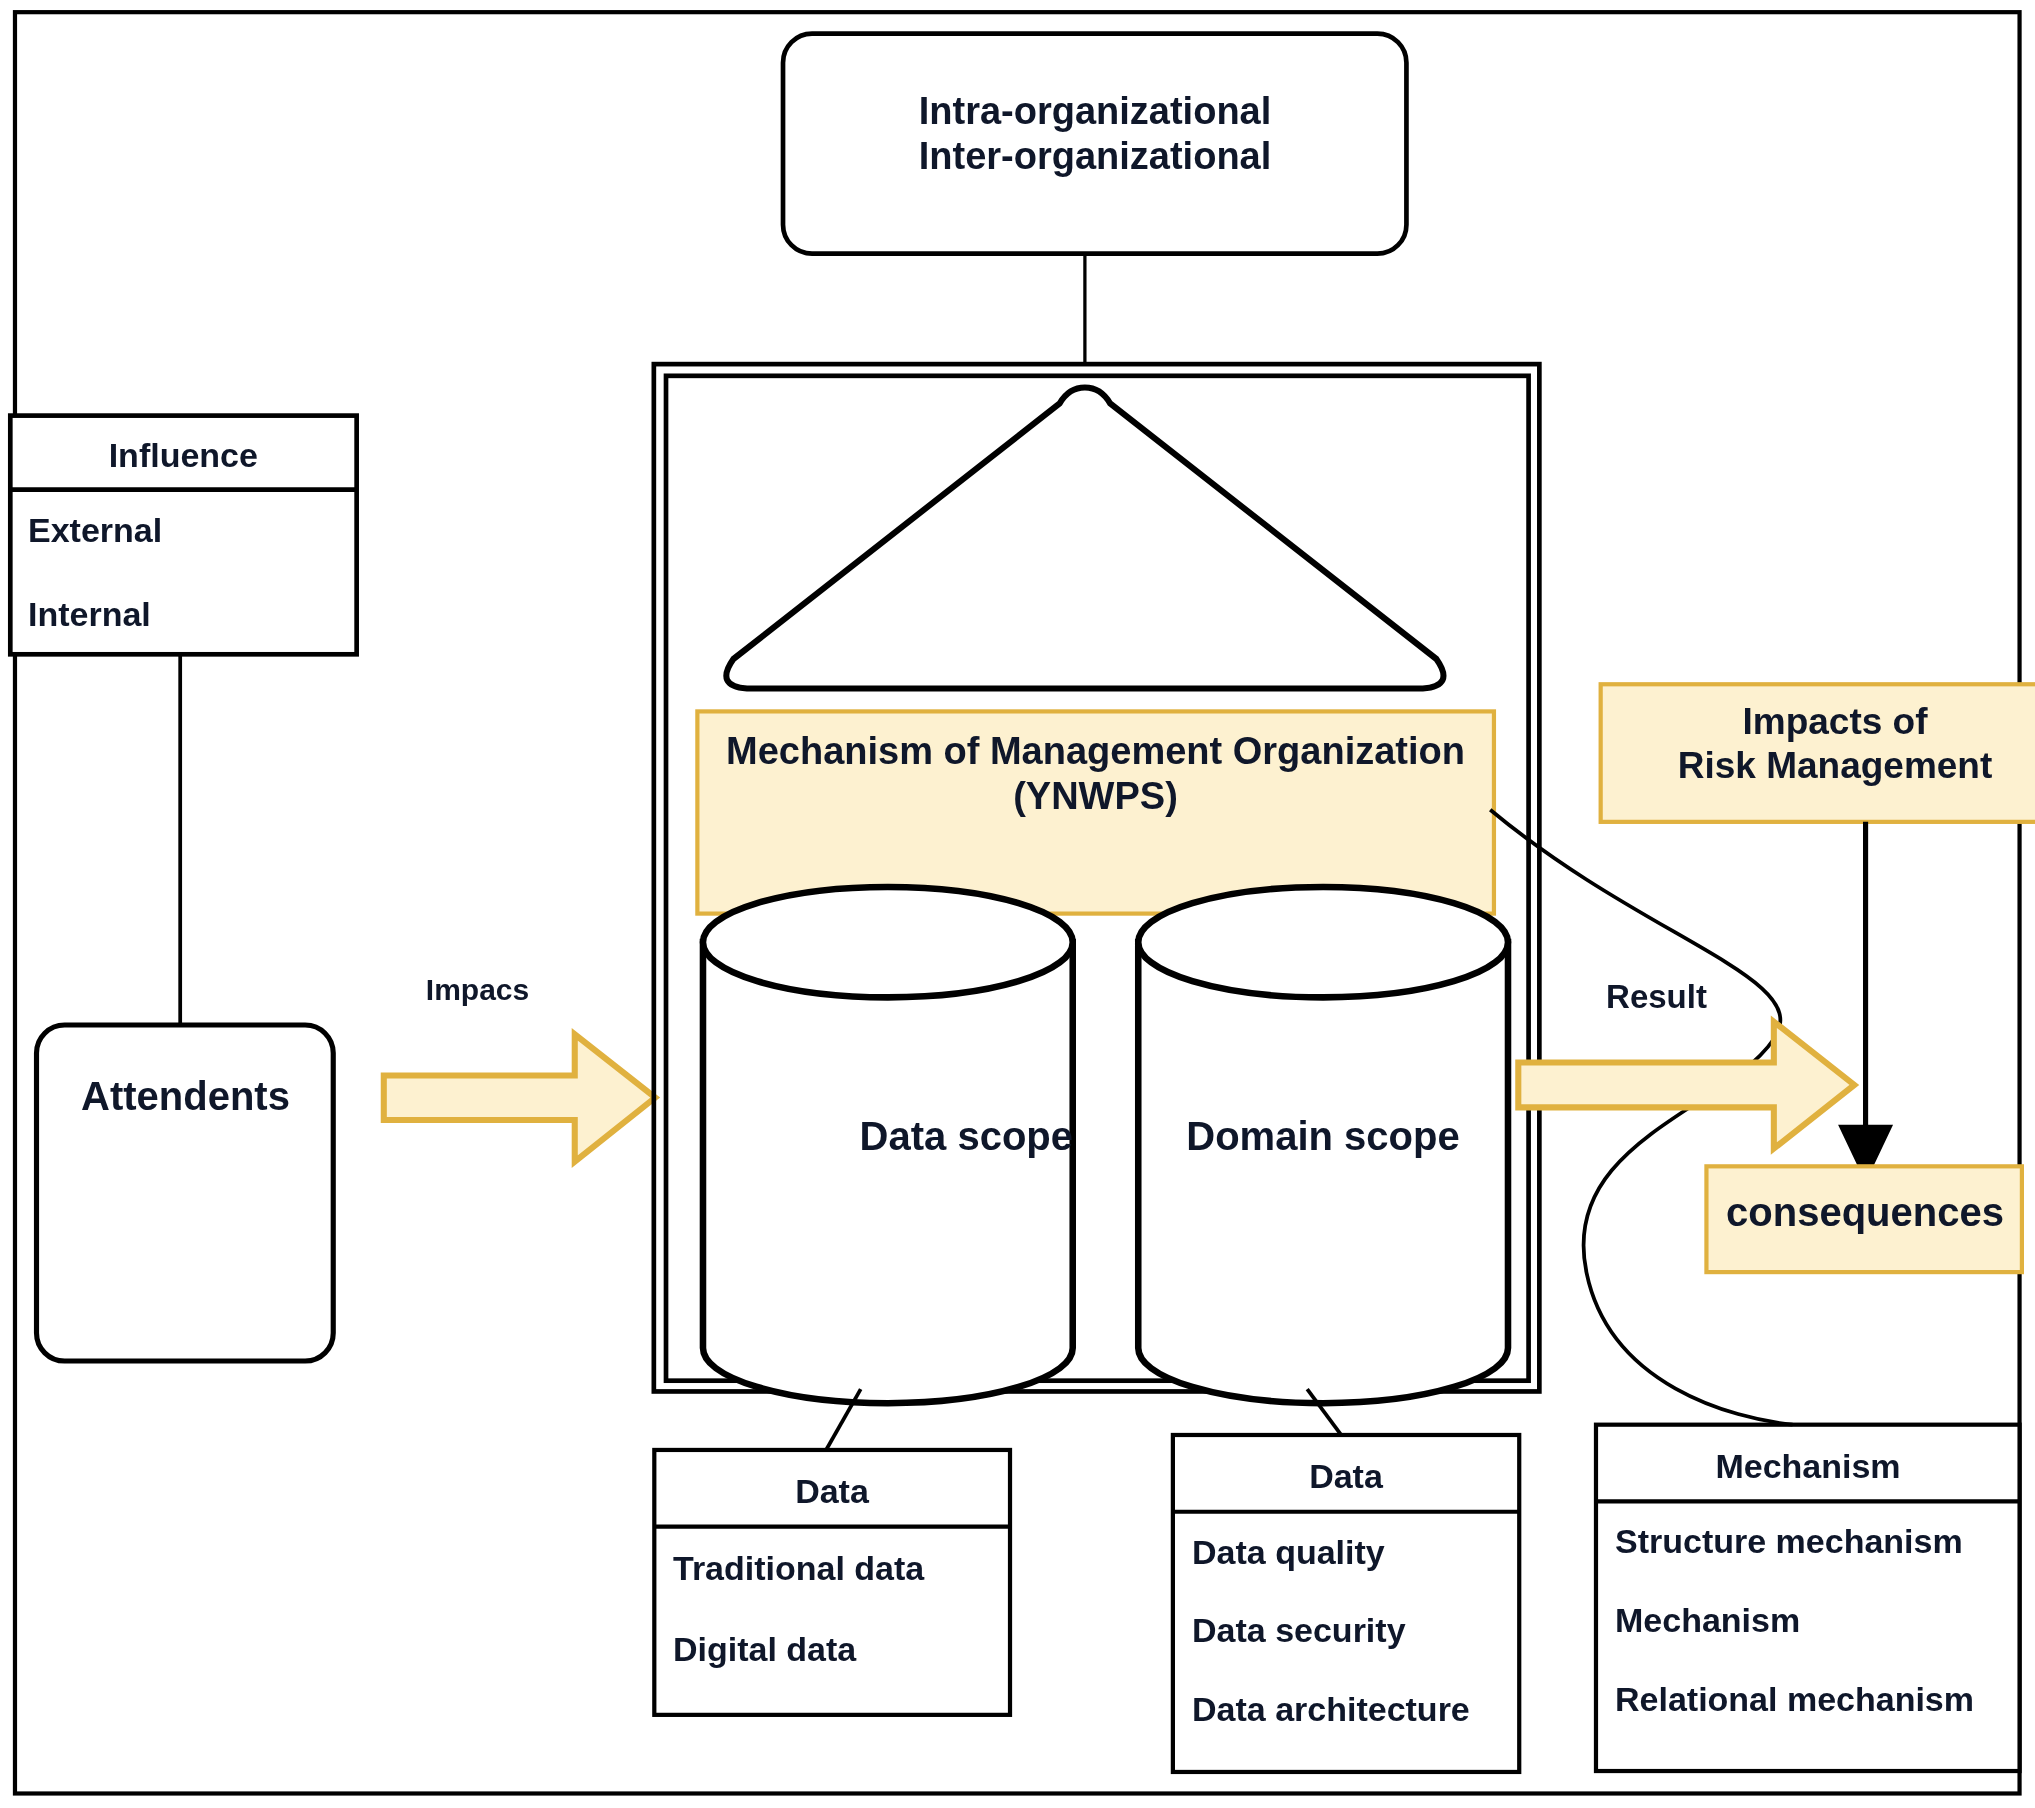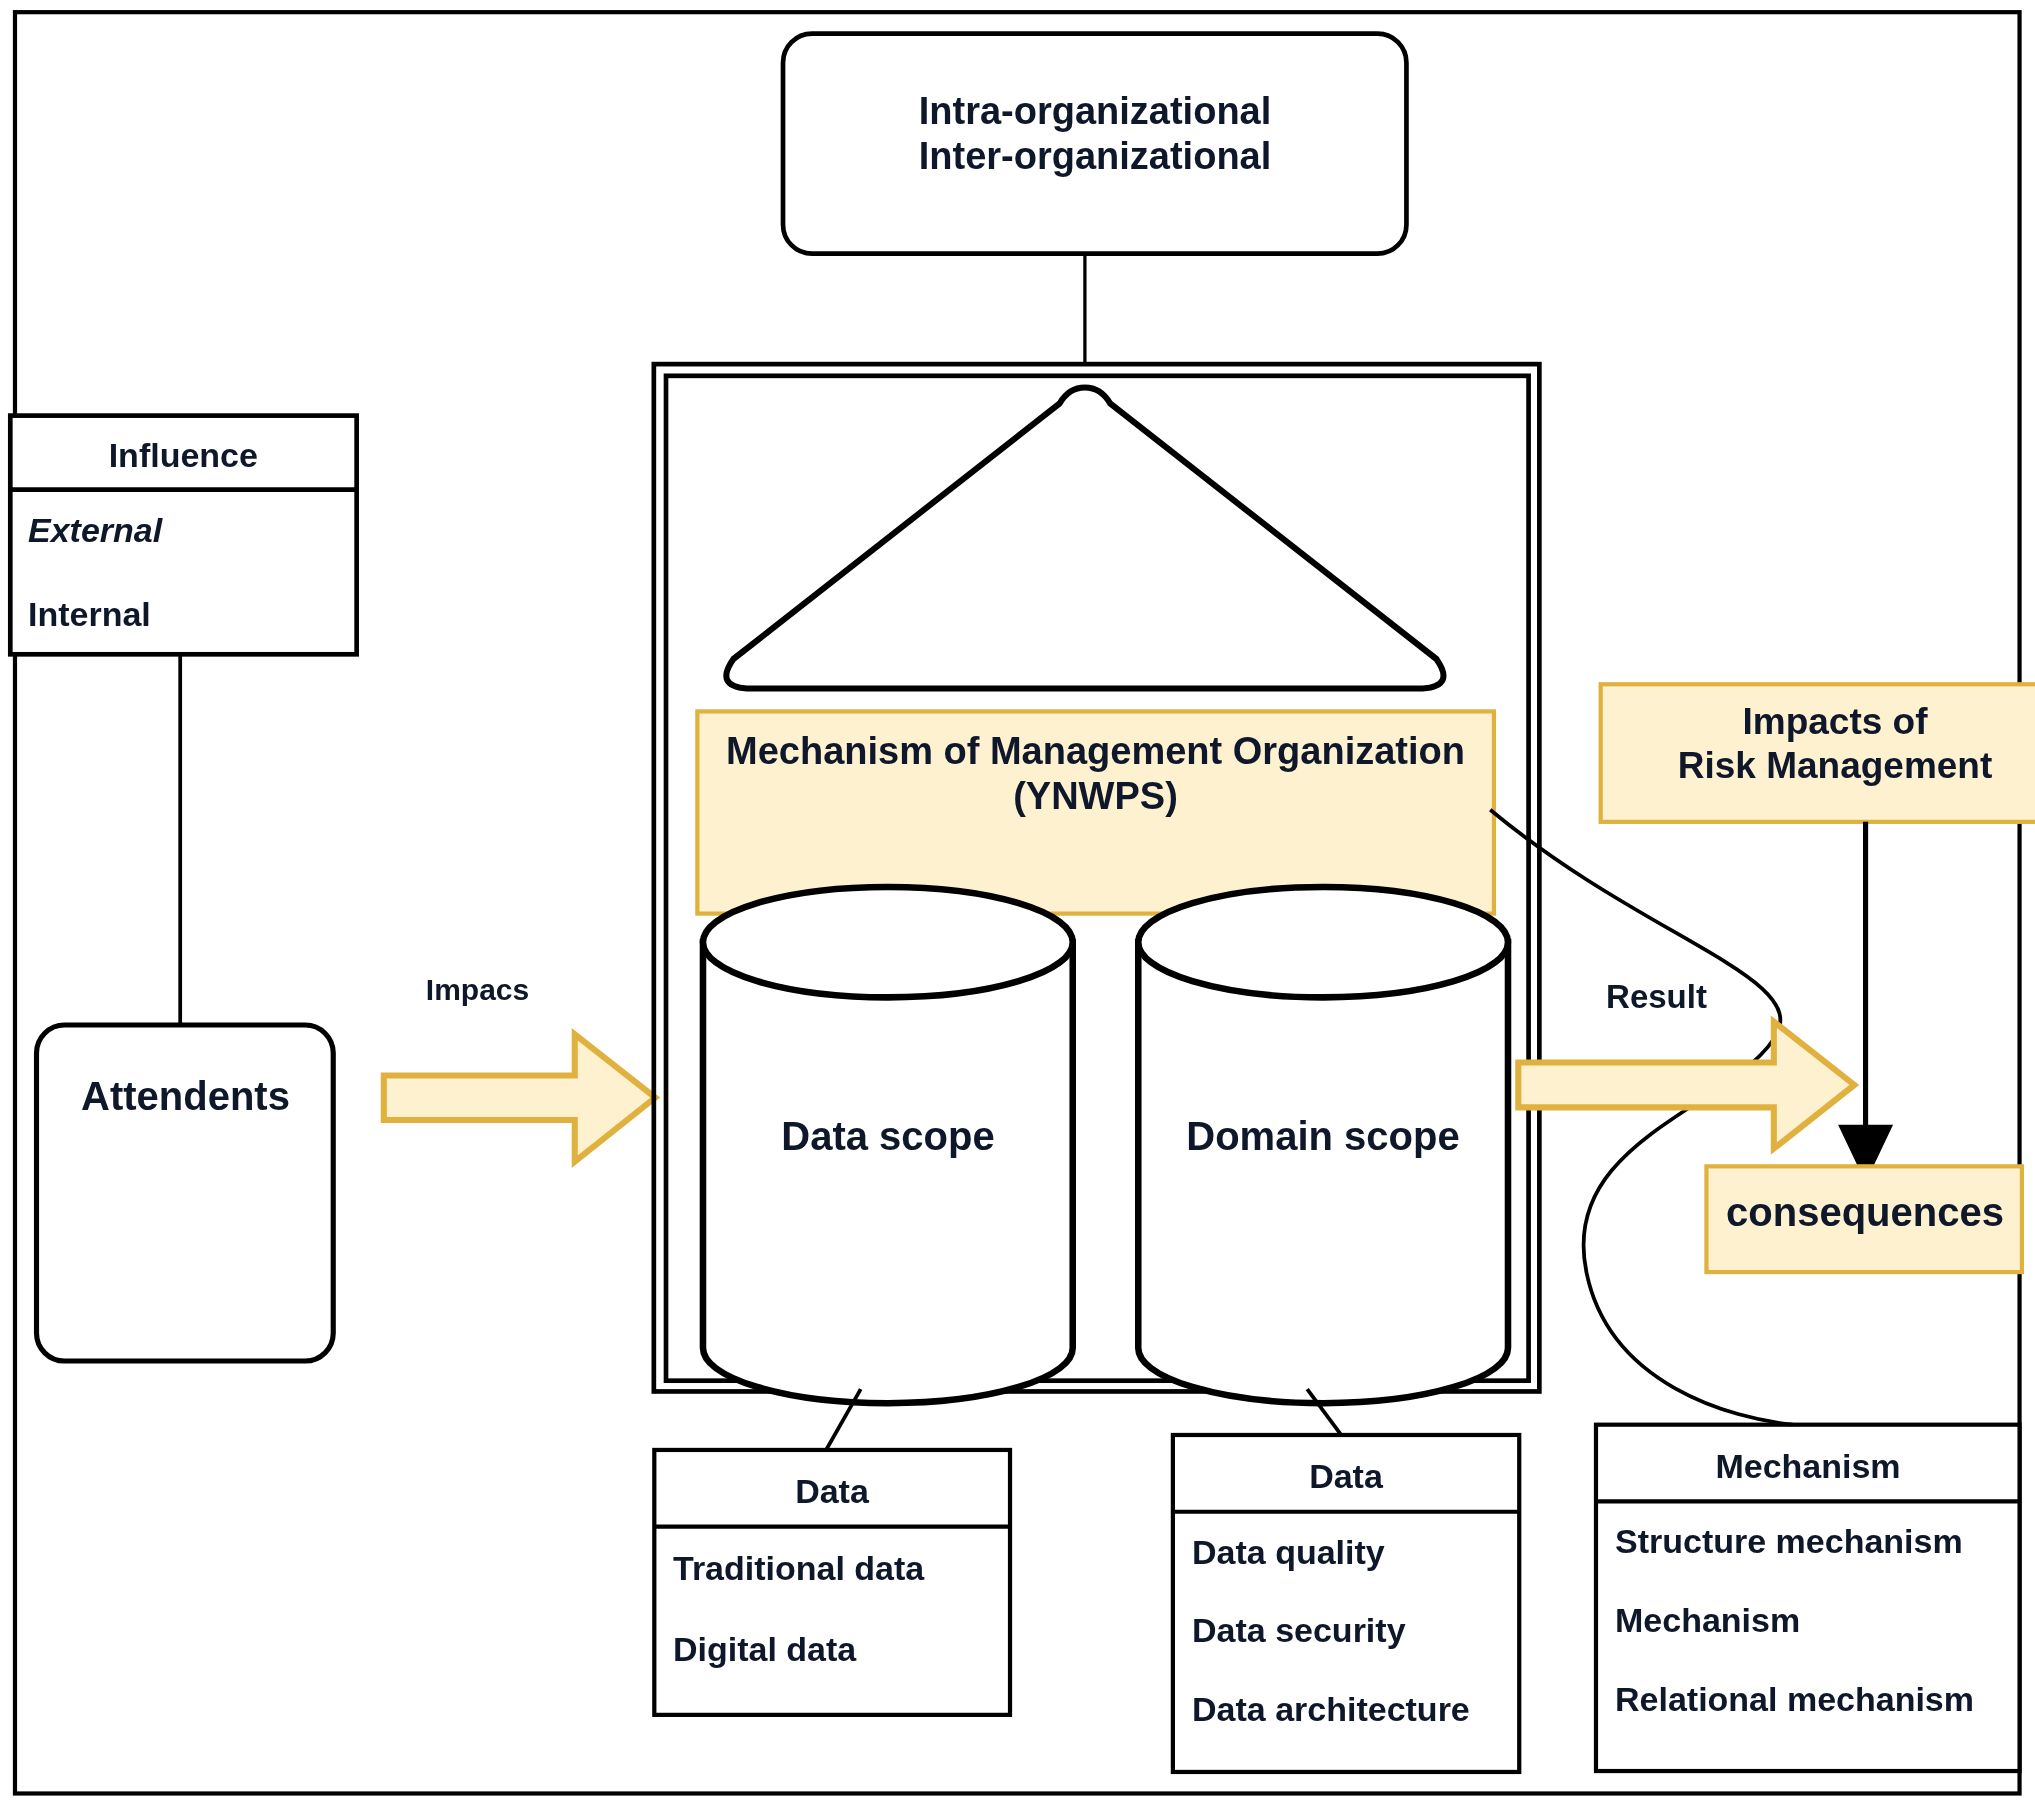--- a/index.html
+++ b/index.html
@@ -103,32 +103,32 @@
     <polygon points="3986,2520 3932,2406 4040,2406" fill="#000000" stroke="#000000" stroke-width="6"></polygon>
 
     <rect x="3646" y="2492" width="674" height="226" fill="#FDF1D0" stroke="#E0B13F" stroke-width="9"></rect>
 
   </svg>
 
   <div class="txt" style="left:783px; top:89px; width:624px; font-size:38px;">Intra-organizational
 Inter-organizational</div>
 
   <div class="txt" style="left:10.3px; top:435px; width:346px; font-size:34px;">Influence</div>
-  <div class="txt txt-left" style="left:28px; top:510px; width:318px; font-size:34px;font-style:italic;">External</div>
+  <div class="txt txt-left" style="left:28px; top:510px; width:318px; font-size:34px;">External</div>
   <div class="txt txt-left" style="left:28px; top:594px; width:318px; font-size:34px;">Internal</div>
 
   <div class="txt" style="left:37px; top:1073px; width:297px; font-size:40px;">Attendents</div>
 
   <div class="txt" style="left:384px; top:972px; width:187px; font-size:30px;">Impacs</div>
 
 
   <div class="txt" style="left:697px; top:729px; width:797px; font-size:38px;">Mechanism of Management Organization
 (YNWPS)</div>
 
-  <div class="txt" style="left:703px; top:1113px; width:370px; font-size:40px;">Data scope</div>
+  <div class="txt" style="left:703px; top:1113px; width:370px; font-size:40px;text-align:right;">Data scope</div>
   <div class="txt" style="left:1138px; top:1113px; width:370px; font-size:40px;">Domain scope</div>
 
   <div class="txt" style="left:654px; top:1471px; width:356px; font-size:34px;">Data</div>
   <div class="txt txt-left" style="left:673px; top:1548px; width:337px; font-size:34px;">Traditional data</div>
   <div class="txt txt-left" style="left:673px; top:1629px; width:337px; font-size:34px;">Digital data</div>
 
   <div class="txt" style="left:1173px; top:1456px; width:346px; font-size:34px;">Data</div>
   <div class="txt txt-left" style="left:1192px; top:1532px; width:328px; font-size:34px;">Data quality</div>
   <div class="txt txt-left" style="left:1192px; top:1610px; width:328px; font-size:34px;">Data security</div>
   <div class="txt txt-left" style="left:1192px; top:1689px; width:328px; font-size:34px;">Data architecture</div>

